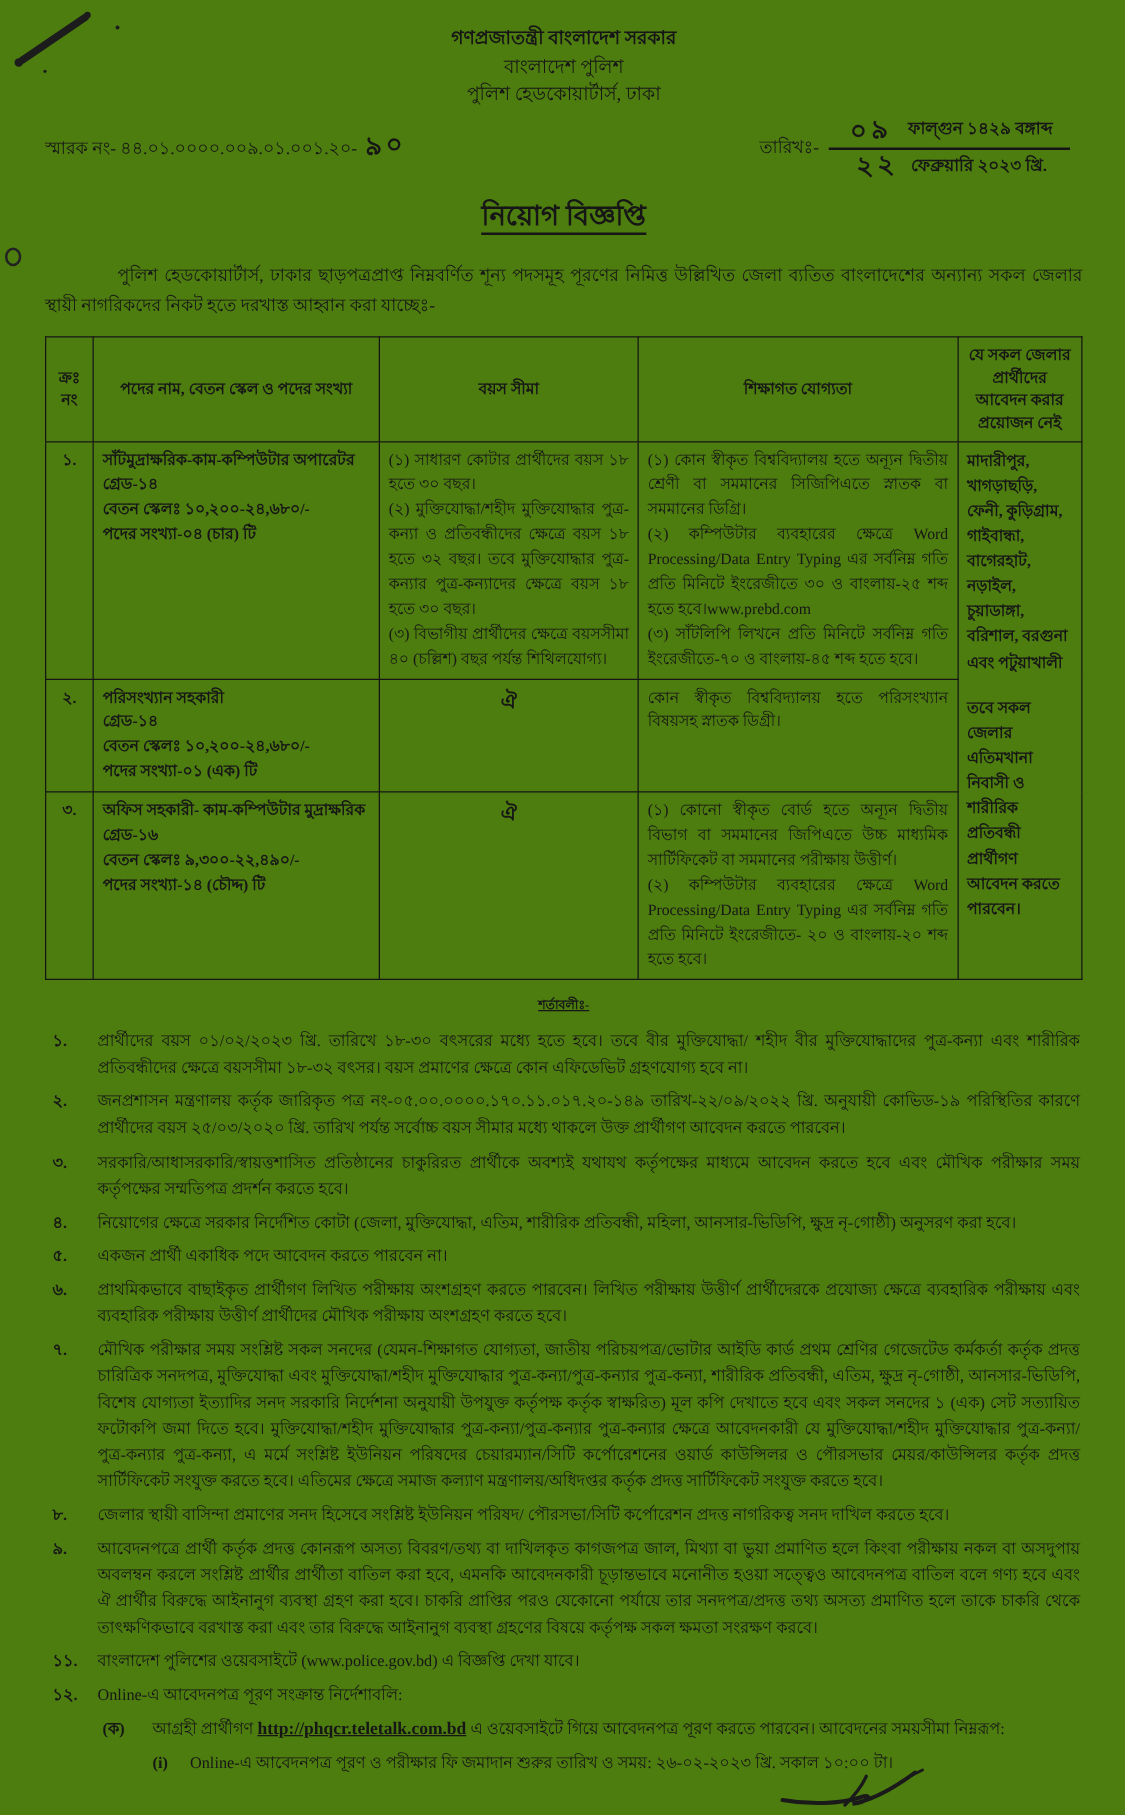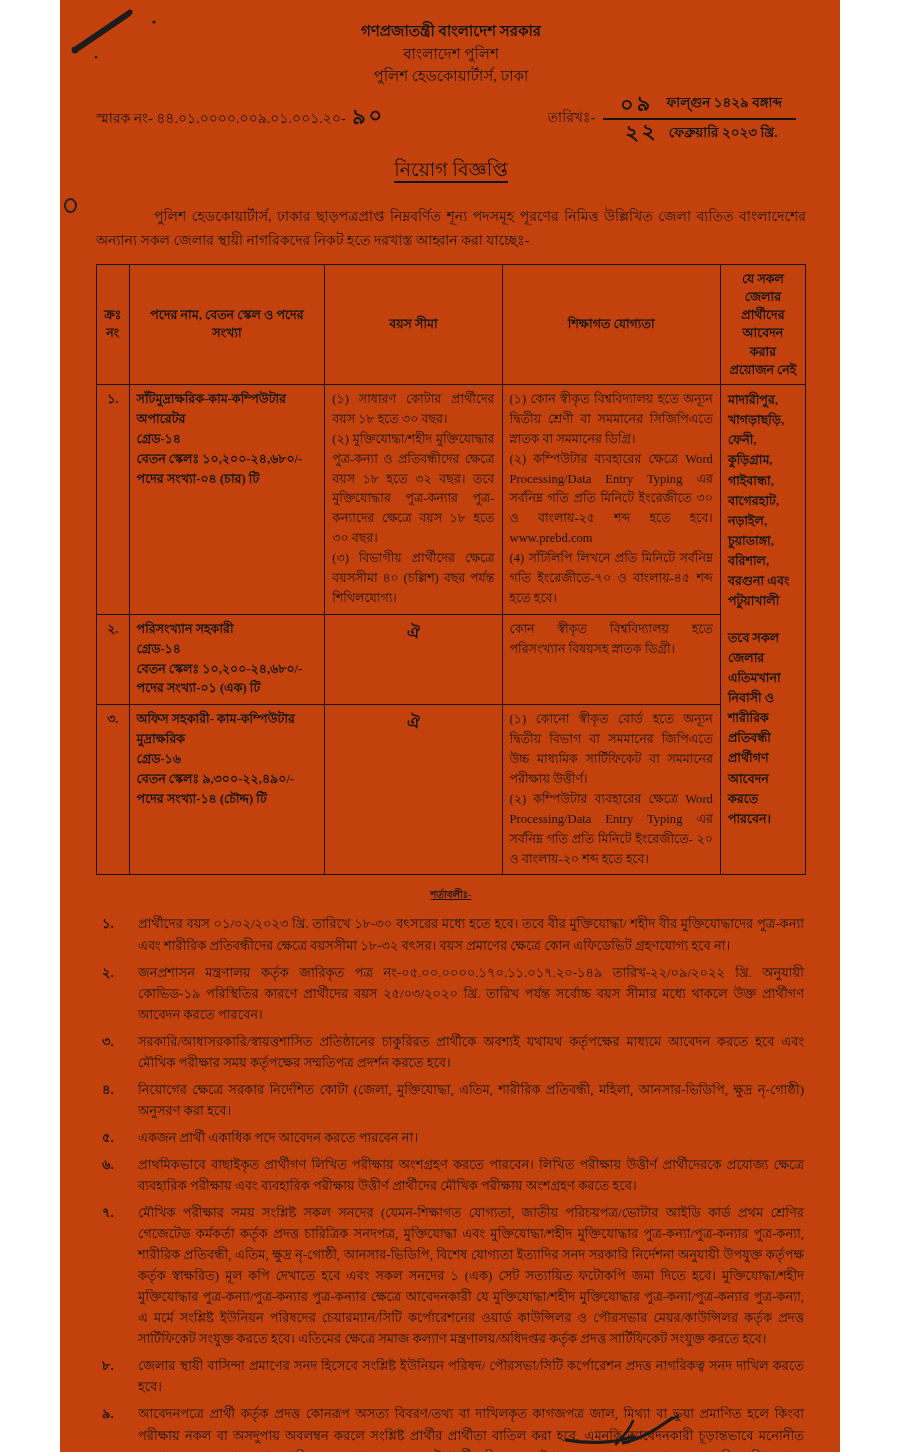--- a/index.html
+++ b/index.html
@@ -1,20 +1,20 @@
 <!DOCTYPE html>
 <html lang="bn"><head>
 <meta charset="utf-8">
 <style>
   * { margin:0; padding:0; box-sizing:border-box; }
   html,body { background:#ffffff; }
   body { font-family:"Liberation Serif","DejaVu Serif",serif; color:#161616; }
   .page {
-    position:relative; width:780px; height:1452px; margin:0 auto;
-    background:#c2410c; overflow:hidden; padding:20px 34px 0 36px;
+    position:relative; width:900px; height:1452px; margin:0 auto;
+    background:#4d7c0f; overflow:hidden; padding:20px 34px 0 36px;
   }
   
   .pen-mark { position:absolute; top:4px; left:4px; }
   .stray-oval {
     position:absolute; left:4px; top:198px; width:13px; height:15px;
     border:2px solid #222; border-radius:50%;
   }
   
   .letterhead { text-align:center; line-height:1.5; font-size:15px; }
   .letterhead .l1 { font-weight:bold; }
@@ -27,21 +27,21 @@
     transform:rotate(-4deg); letter-spacing:3px; padding:0 3px; line-height:1;
   }
   .date-block { display:flex; align-items:center; gap:8px; font-size:14px; margin-right:10px; }
   .frac { display:inline-block; text-align:center; }
   .frac .ft { display:flex; align-items:flex-end; gap:10px; justify-content:center;
               border-bottom:2px solid #161616; padding:0 14px 3px 14px; }
   .frac .fb { display:flex; align-items:flex-start; gap:8px; justify-content:center; padding:2px 14px 0 14px; }
   .frac .small { font-size:13.5px; font-weight:bold; }
   
   .title-wrap { text-align:center; margin-top:10px; }
-  .title { font-size:19px; font-weight:normal; border-bottom:2.2px solid #161616; padding-bottom:1px; }
+  .title { font-size:22px; font-weight:bold; border-bottom:2.2px solid #161616; padding-bottom:1px; }
   
   .intro {
     margin-top:18px; font-size:14px; line-height:1.75; text-align:justify;
     text-indent:58px;
   }
   
   table.posts {
     width:100%; margin-top:10px; border-collapse:collapse;
     font-size:12.6px; line-height:1.58;
   }
@@ -149,21 +149,21 @@
           <div class="post-line">পদের সংখ্যা-০৪ (চার) টি</div>
         </td>
         <td>
           <div class="cell-para">(১) সাধারণ কোটার প্রার্থীদের বয়স ১৮ হতে ৩০ বছর।</div>
           <div class="cell-para">(২) মুক্তিযোদ্ধা/শহীদ মুক্তিযোদ্ধার পুত্র-কন্যা ও প্রতিবন্ধীদের ক্ষেত্রে বয়স ১৮ হতে ৩২ বছর। তবে মুক্তিযোদ্ধার পুত্র-কন্যার পুত্র-কন্যাদের ক্ষেত্রে বয়স ১৮ হতে ৩০ বছর।</div>
           <div class="cell-para">(৩) বিভাগীয় প্রার্থীদের ক্ষেত্রে বয়সসীমা ৪০ (চল্লিশ) বছর পর্যন্ত শিথিলযোগ্য।</div>
         </td>
         <td>
           <div class="cell-para">(১) কোন স্বীকৃত বিশ্ববিদ্যালয় হতে অন্যূন দ্বিতীয় শ্রেণী বা সমমানের সিজিপিএতে স্নাতক বা সমমানের ডিগ্রি।</div>
           <div class="cell-para">(২) কম্পিউটার ব্যবহারের ক্ষেত্রে Word Processing/Data Entry Typing এর সর্বনিম্ন গতি প্রতি মিনিটে ইংরেজীতে ৩০ ও বাংলায়-২৫ শব্দ হতে হবে।www.prebd.com</div>
-          <div class="cell-para">(4) সাঁটলিপি লিখনে প্রতি মিনিটে সর্বনিম্ন গতি ইংরেজীতে-৭০ ও বাংলায়-৪৫ শব্দ হতে হবে।</div>
+          <div class="cell-para">(৩) সাঁটলিপি লিখনে প্রতি মিনিটে সর্বনিম্ন গতি ইংরেজীতে-৭০ ও বাংলায়-৪৫ শব্দ হতে হবে।</div>
         </td>
         <td class="district-cell" rowspan="3">
           <div>মাদারীপুর, খাগড়াছড়ি, ফেনী, কুড়িগ্রাম, গাইবান্ধা, বাগেরহাট, নড়াইল, চুয়াডাঙ্গা, বরিশাল, বরগুনা এবং পটুয়াখালী</div>
           <div class="district-note">তবে সকল জেলার এতিমখানা নিবাসী ও শারীরিক প্রতিবন্ধী প্রার্থীগণ আবেদন করতে পারবেন।</div>
         </td>
       </tr>
       <tr>
         <td class="sl-cell">২.</td>
         <td>
           <div class="post-line">পরিসংখ্যান সহকারী</div>

